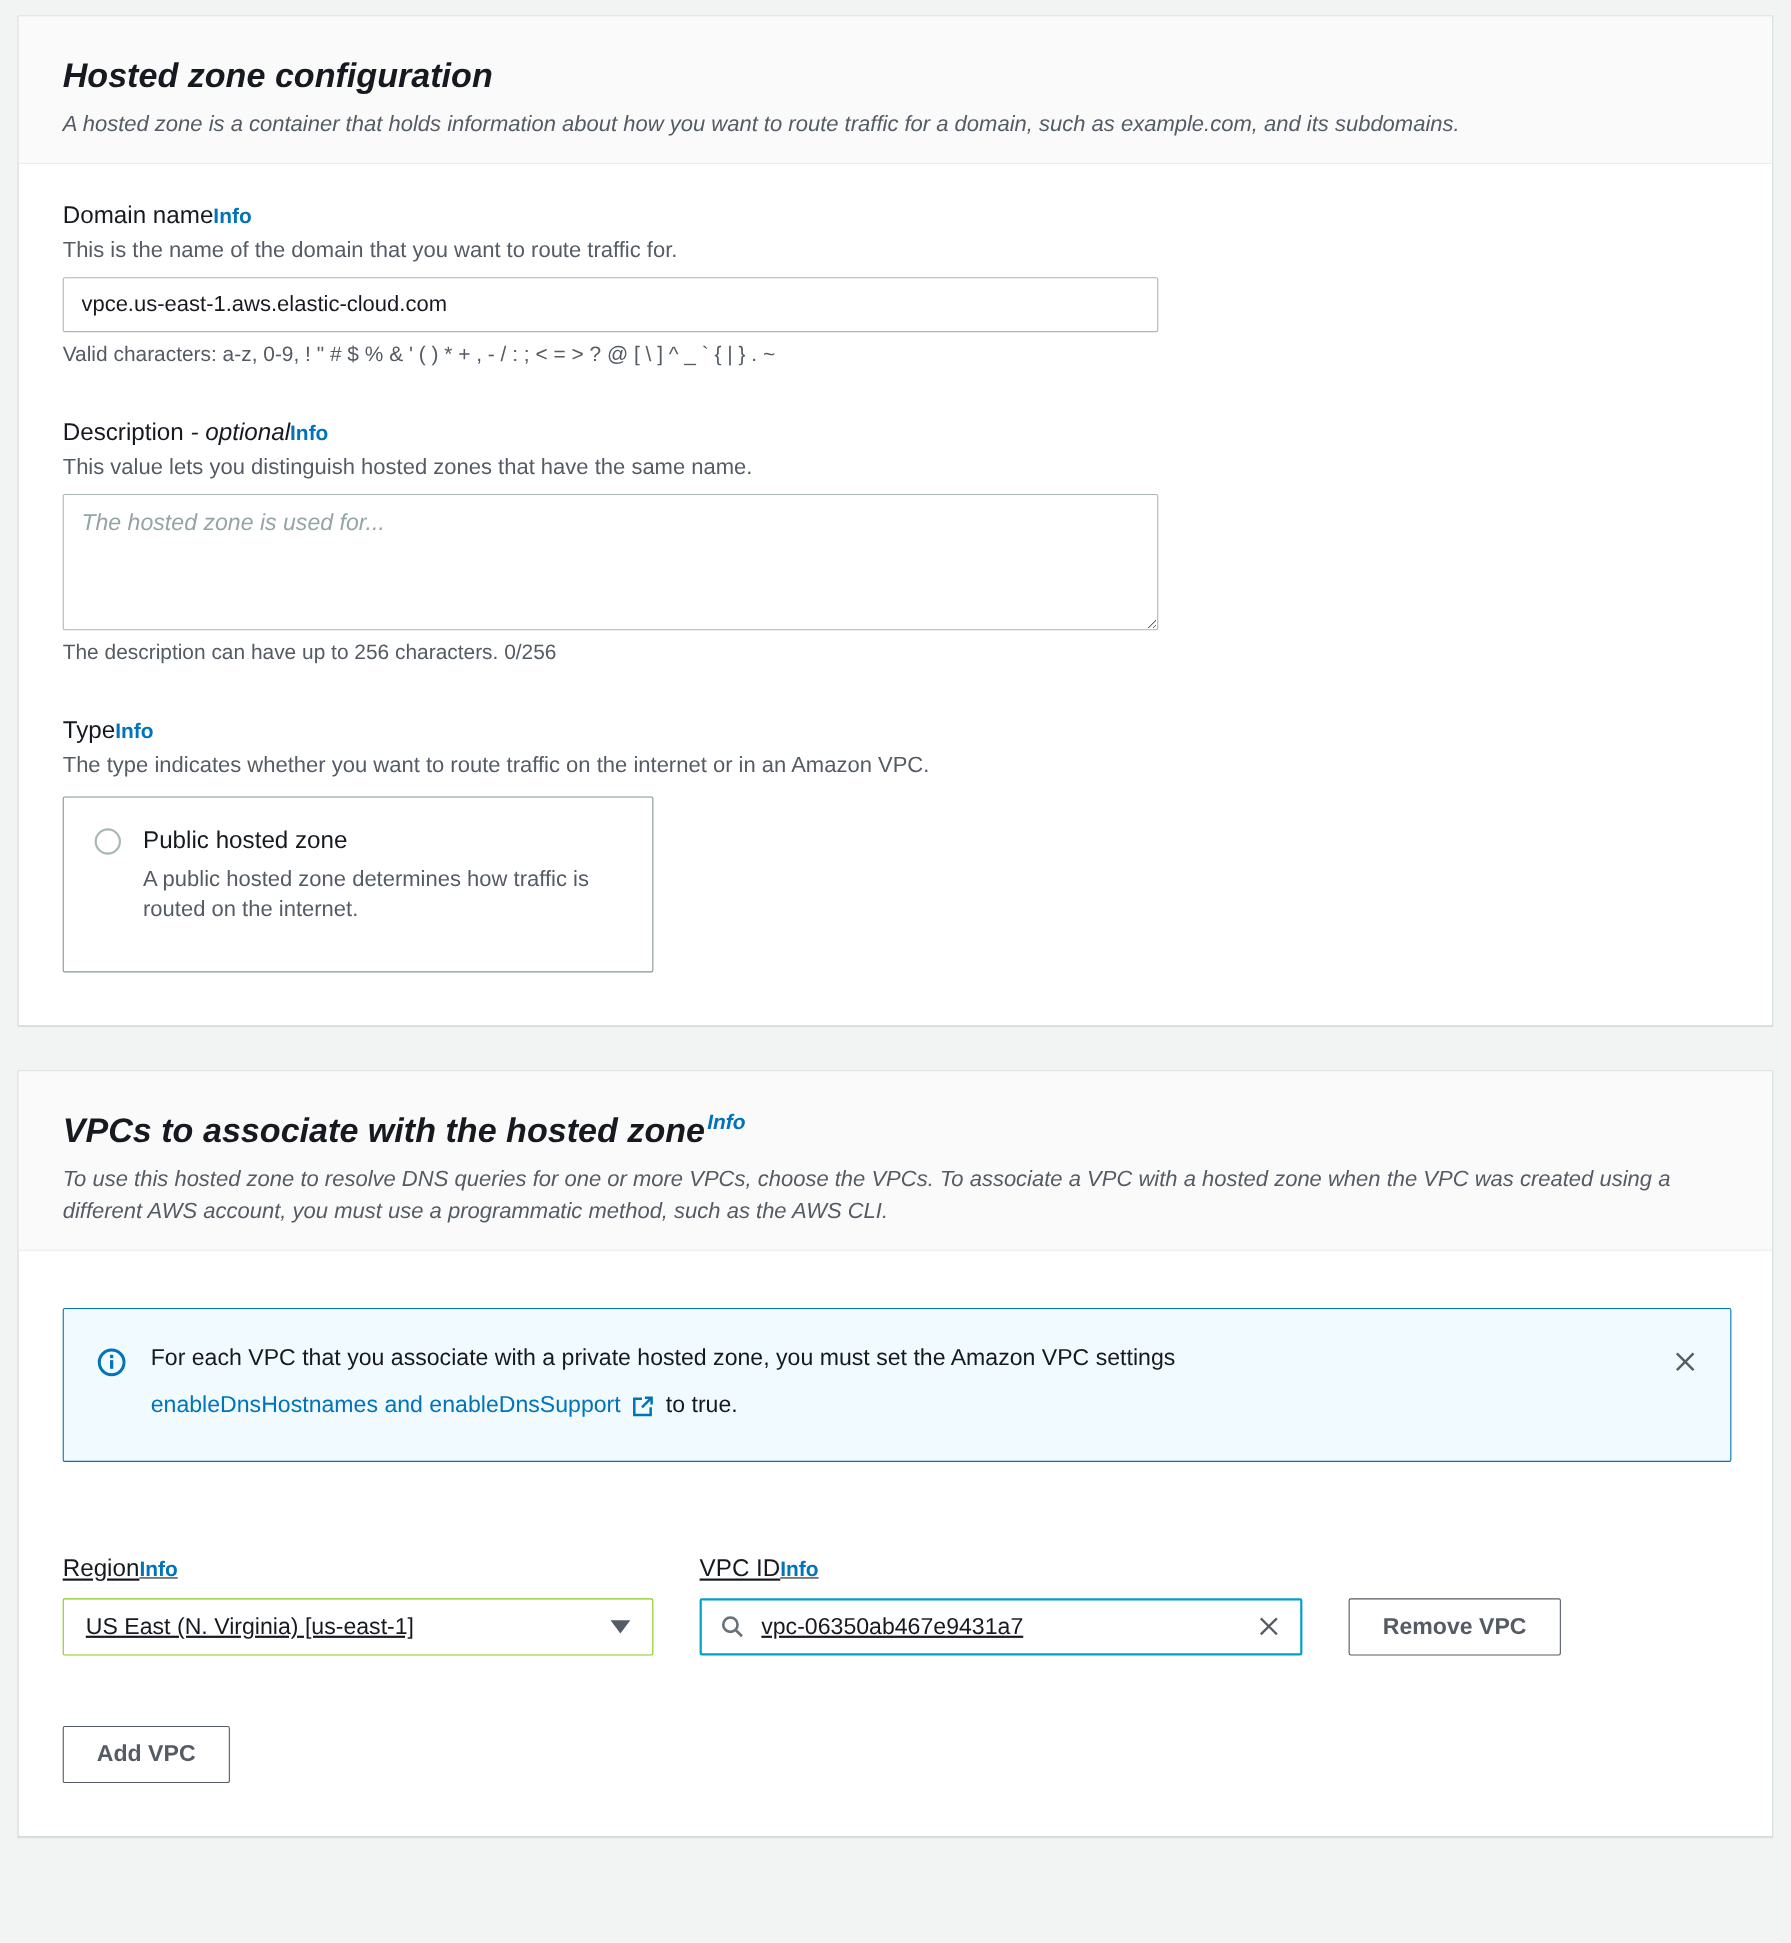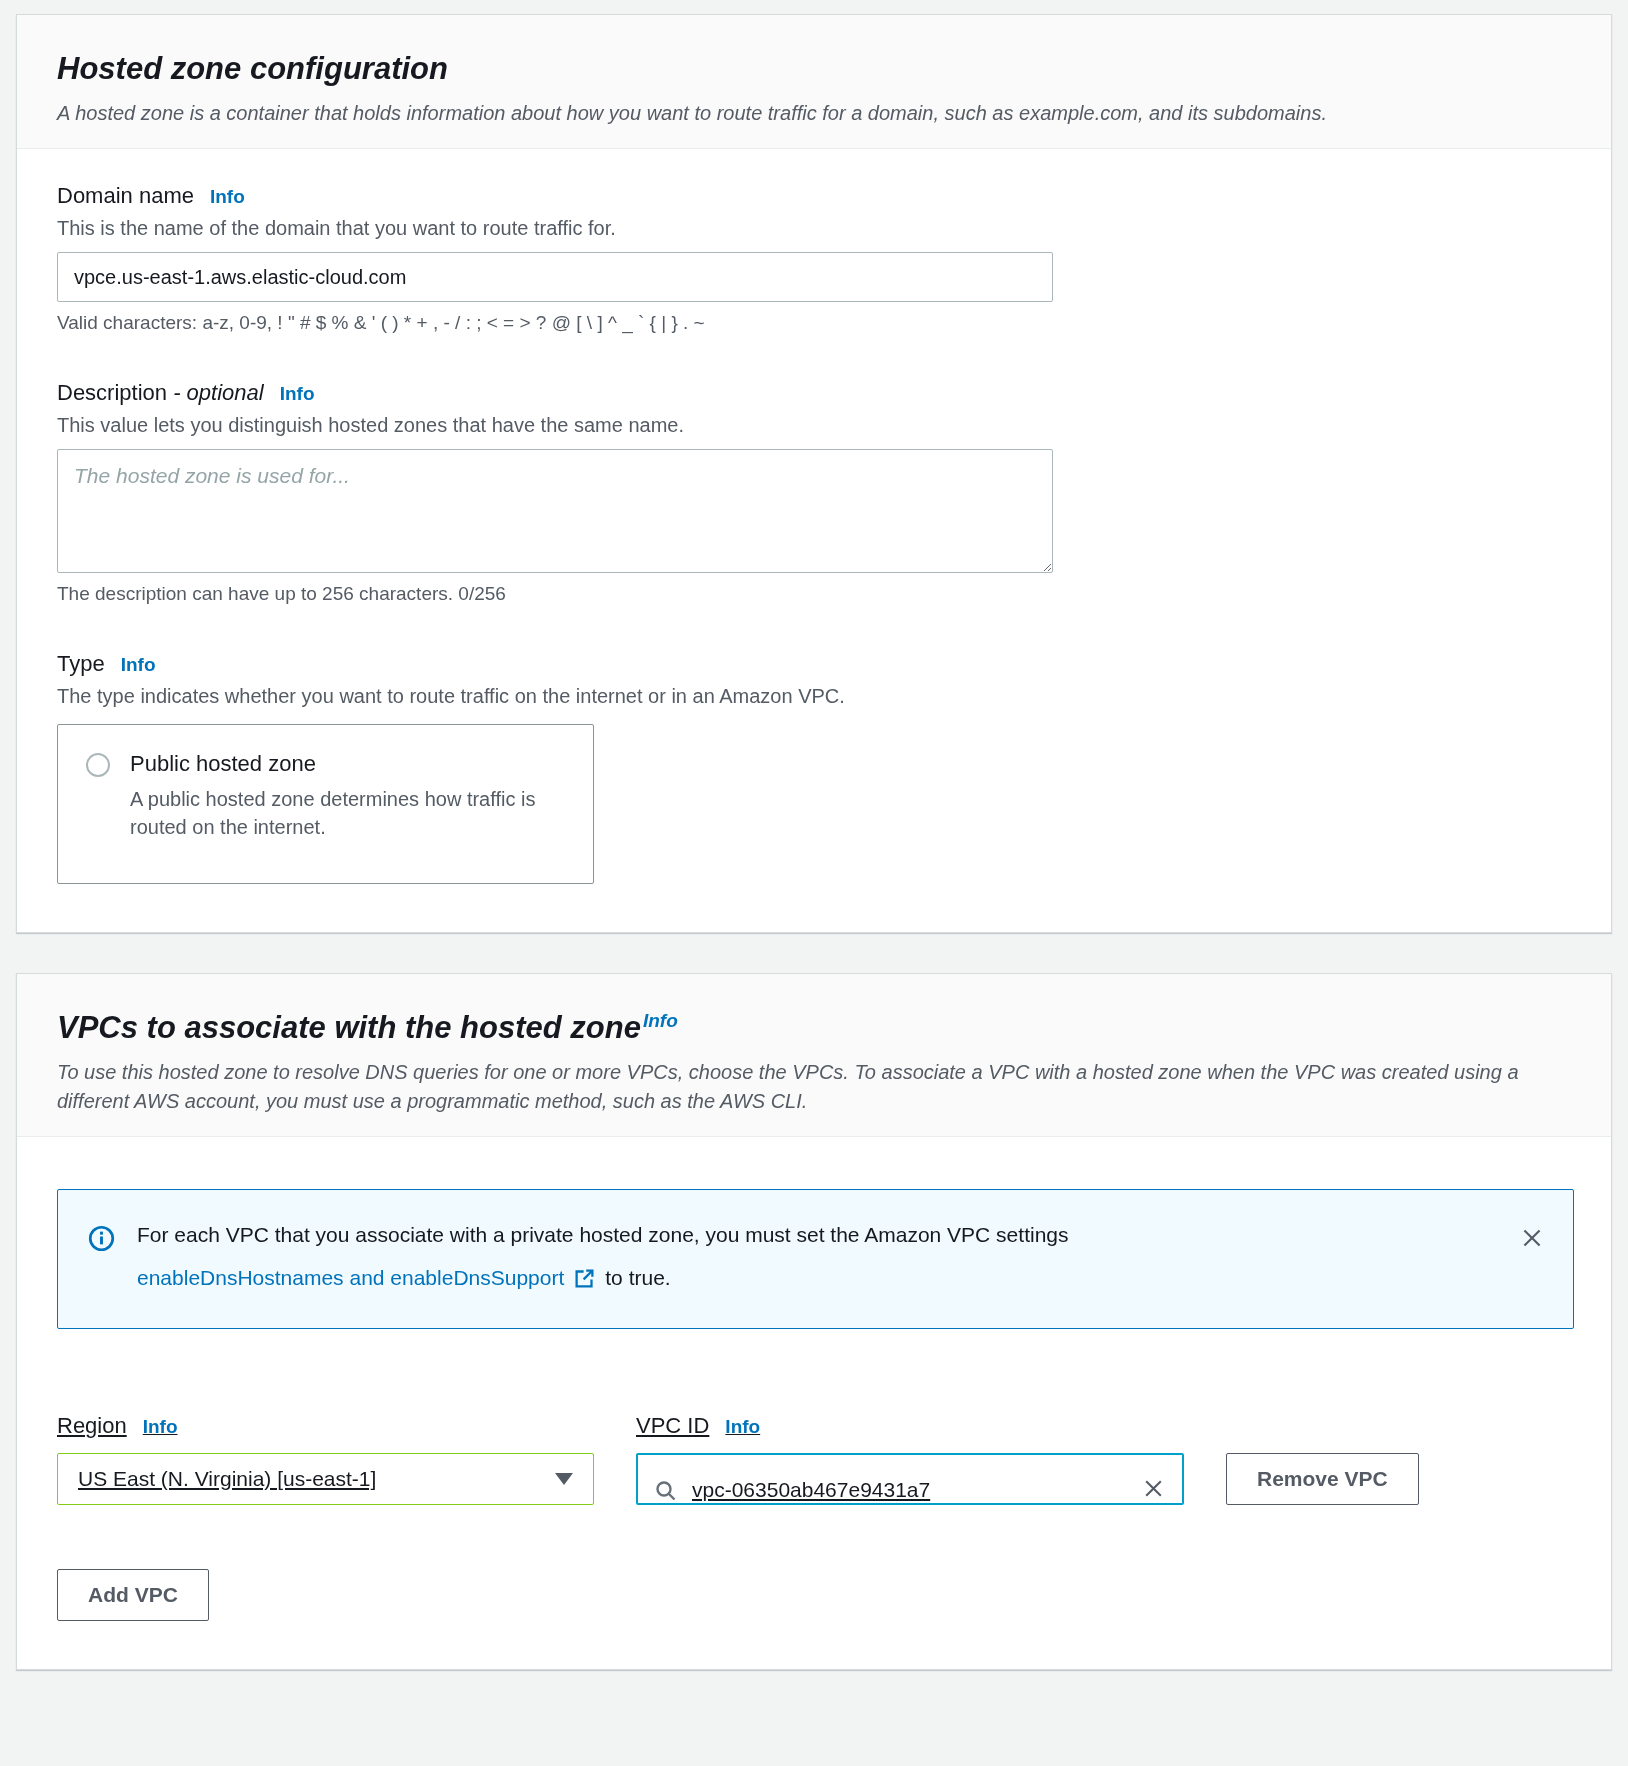--- a/index.html
+++ b/index.html
@@ -39,21 +39,21 @@
     font-size: 20px;
     line-height: 1.45;
     color: #545b64;
   }
   .card1 .card-desc { max-width: 1330px; }
   .card2 .card-desc { max-width: 1465px; }
   .card-body { padding: 16px 40px 48px; }
 
   .field { margin-top: 46px; }
   .field.first { margin-top: 18px; }
-  .label-row { display: flex; align-items: baseline; gap: 16px; }
+  .label-row { display: flex; align-items: baseline; gap: 0; }
   .field-label { font-size: 22px; color: #16191f; }
   .optional { font-style: italic; }
   .info-link {
     font-size: 19px;
     font-weight: 700;
     color: #0073bb;
     text-decoration: none;
     cursor: pointer;
   }
   .field-helper { margin-top: 8px; font-size: 20px; color: #545b64; }
@@ -170,21 +170,21 @@
     width: 0; height: 0;
     border-left: 9px solid transparent;
     border-right: 9px solid transparent;
     border-top: 12px solid #545b64;
   }
   .search-wrap {
     width: 548px; height: 52px;
     border: 2px solid #00a1c9;
     border-radius: 2px;
     background: #fff;
-    display: flex; align-items: flex-end;
+    display: flex; align-items: center;
     padding: 0 14px 0 16px;
     gap: 12px;
   }
   .search-wrap input {
     flex: 1;
     border: none; outline: none;
     font-family: "Liberation Sans", sans-serif;
     font-size: 21px;
     color: #16191f;
     background: transparent;

